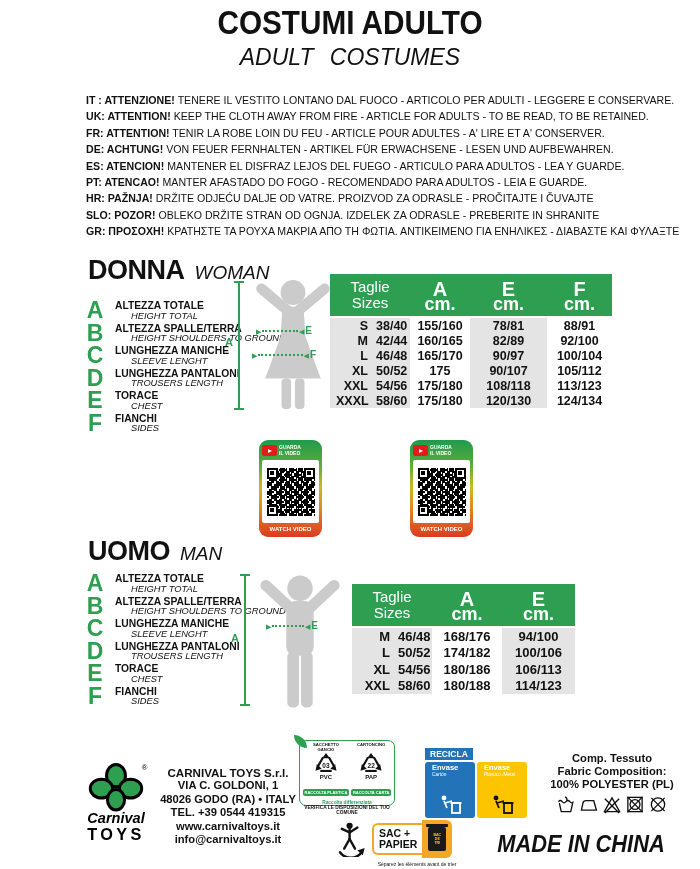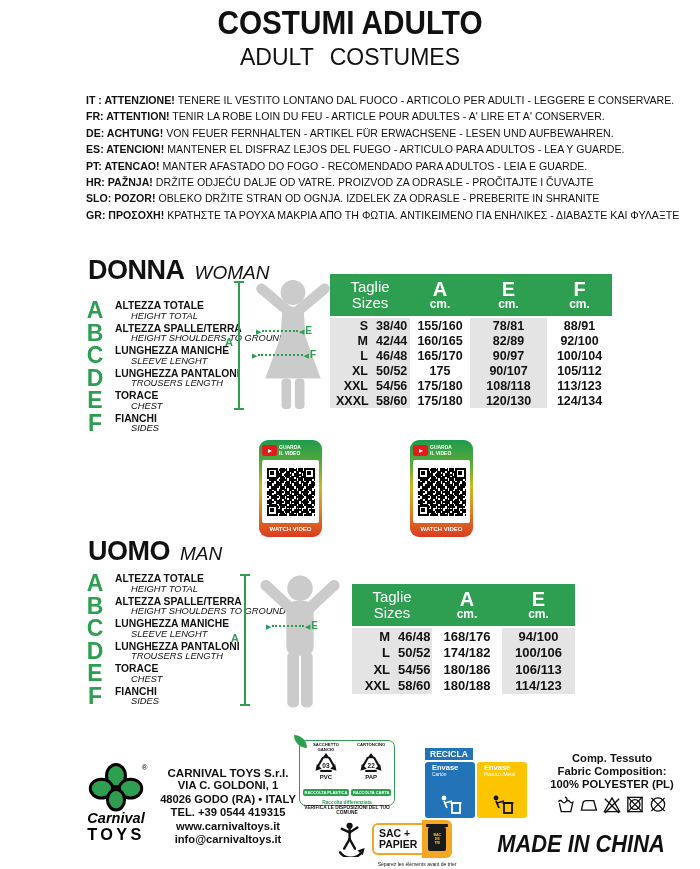--- a/index.html
+++ b/index.html
@@ -2,21 +2,21 @@
 <html style="--green: #2e9e51; --red: #da3b22; --blue: #2273b8; --yellow: #fdc500; --orange: #f5a623; --graycol: #e4e4e4; --silhouette: #cbcbcb;"><head>
 <meta charset="utf-8">
 <style>
   html,body{margin:0;padding:0;background:#fff;}
   body{font-family:"Liberation Sans",sans-serif;color:#111;}
   .page{position:relative;width:700px;height:869px;margin:0 auto;background:#fff;overflow:hidden;}
   .abs{position:absolute;}
 
   
   .title{top:4px;left:0;right:0;text-align:center;font-size:33px;font-weight:800;transform:scaleX(.9);letter-spacing:0;}
-  .subtitle{top:44px;left:0;right:0;text-align:center;font-size:23px;word-spacing:10px;}
+  .subtitle{top:44px;left:0;right:0;text-align:center;font-size:23px;font-style:italic;word-spacing:10px;}
 
   
   .warnings{top:92px;left:86px;width:575px;font-size:10.6px;line-height:16.4px;}
   .warn-line{white-space:nowrap;}
 
   
   .sec-it{font-size:27px;font-weight:800;letter-spacing:-.5px;}
   .sec-en{font-size:19px;font-style:italic;margin-left:10px;}
 
   
@@ -35,21 +35,21 @@
   .marrow{position:absolute;display:flex;align-items:center;color:var(--green,#2e9e51);}
   .marrow .tri{font-size:7px;line-height:7px;}
   .marrow .dots{flex:1;border-top:2px dotted var(--green,#2e9e51);margin:0 1px;}
   .marrow b{font-size:10px;margin-left:1px;line-height:10px;}
 
   
   .stable .thead{display:grid;background:var(--green,#2e9e51);color:#fff;height:42px;}
   .stable .th{display:flex;flex-direction:column;align-items:center;justify-content:center;}
   .th-size div{font-size:15px;line-height:16px;font-weight:500;}
   .thl{font-size:20px;font-weight:800;line-height:17px;}
-  .thu{font-size:12px;font-weight:700;line-height:12px;}
+  .thu{font-size:18px;font-weight:700;line-height:12px;}
   .tbody{margin-top:2px;}
   .trow{display:grid;}
   .td{display:flex;align-items:center;justify-content:center;font-weight:700;}
   .td.g{background:var(--graycol,#e4e4e4);}
   .td.c0{justify-content:flex-start;padding-left:6px;box-sizing:border-box;}
   .sz{width:32px;text-align:right;margin-right:8px;}
   .donna-table{left:330px;top:274px;width:282px;}
   .donna-table .thead,.donna-table .trow{grid-template-columns:80px 60px 77px 65px;}
   .donna-table .td{height:15px;font-size:12.5px;}
   .uomo-table{left:352px;top:584px;width:223px;}
@@ -111,20 +111,21 @@
 </head>
 <body>
 
 <div class="page">
 
   <div class="abs title">COSTUMI ADULTO</div>
   <div class="abs subtitle">ADULT COSTUMES</div>
 
   <div class="abs warnings">
     <div class="warn-line"><b>IT : ATTENZIONE!</b> <span>TENERE IL VESTITO LONTANO DAL FUOCO - ARTICOLO PER ADULTI - LEGGERE E CONSERVARE.</span></div>
+    <div class="warn-line"><b>UK: ATTENTION!</b> <span>KEEP THE CLOTH AWAY FROM FIRE - ARTICLE FOR ADULTS - TO BE READ, TO BE RETAINED.</span></div>
     <div class="warn-line"><b>FR: ATTENTION!</b> <span>TENIR LA ROBE LOIN DU FEU - ARTICLE POUR ADULTES - A' LIRE ET A' CONSERVER.</span></div>
     <div class="warn-line"><b>DE: ACHTUNG!</b> <span>VON FEUER FERNHALTEN - ARTIKEL FÜR ERWACHSENE - LESEN UND AUFBEWAHREN.</span></div>
     <div class="warn-line"><b>ES: ATENCION!</b> <span>MANTENER EL DISFRAZ LEJOS DEL FUEGO - ARTICULO PARA ADULTOS - LEA Y GUARDE.</span></div>
     <div class="warn-line"><b>PT: ATENCAO!</b> <span>MANTER AFASTADO DO FOGO - RECOMENDADO PARA ADULTOS - LEIA E GUARDE.</span></div>
     <div class="warn-line"><b>HR: PAŽNJA!</b> <span>DRŽITE ODJEĆU DALJE OD VATRE. PROIZVOD ZA ODRASLE - PROČITAJTE I ČUVAJTE</span></div>
     <div class="warn-line"><b>SLO: POZOR!</b> <span>OBLEKO DRŽITE STRAN OD OGNJA. IZDELEK ZA ODRASLE - PREBERITE IN SHRANITE</span></div>
     <div class="warn-line"><b>GR: ΠΡΟΣΟΧΗ!</b> <span>ΚΡΑΤΗΣΤΕ ΤΑ ΡΟΥΧΑ ΜΑΚΡΙΑ ΑΠΟ ΤΗ ΦΩΤΙΑ. ΑΝΤΙΚΕΙΜΕΝΟ ΓΙΑ ΕΝΗΛΙΚΕΣ - ΔΙΑΒΑΣΤΕ ΚΑΙ ΦΥΛΑΞΤΕ</span></div>
   </div>
 
   <div class="abs" style="left:88px;top:255px;">

